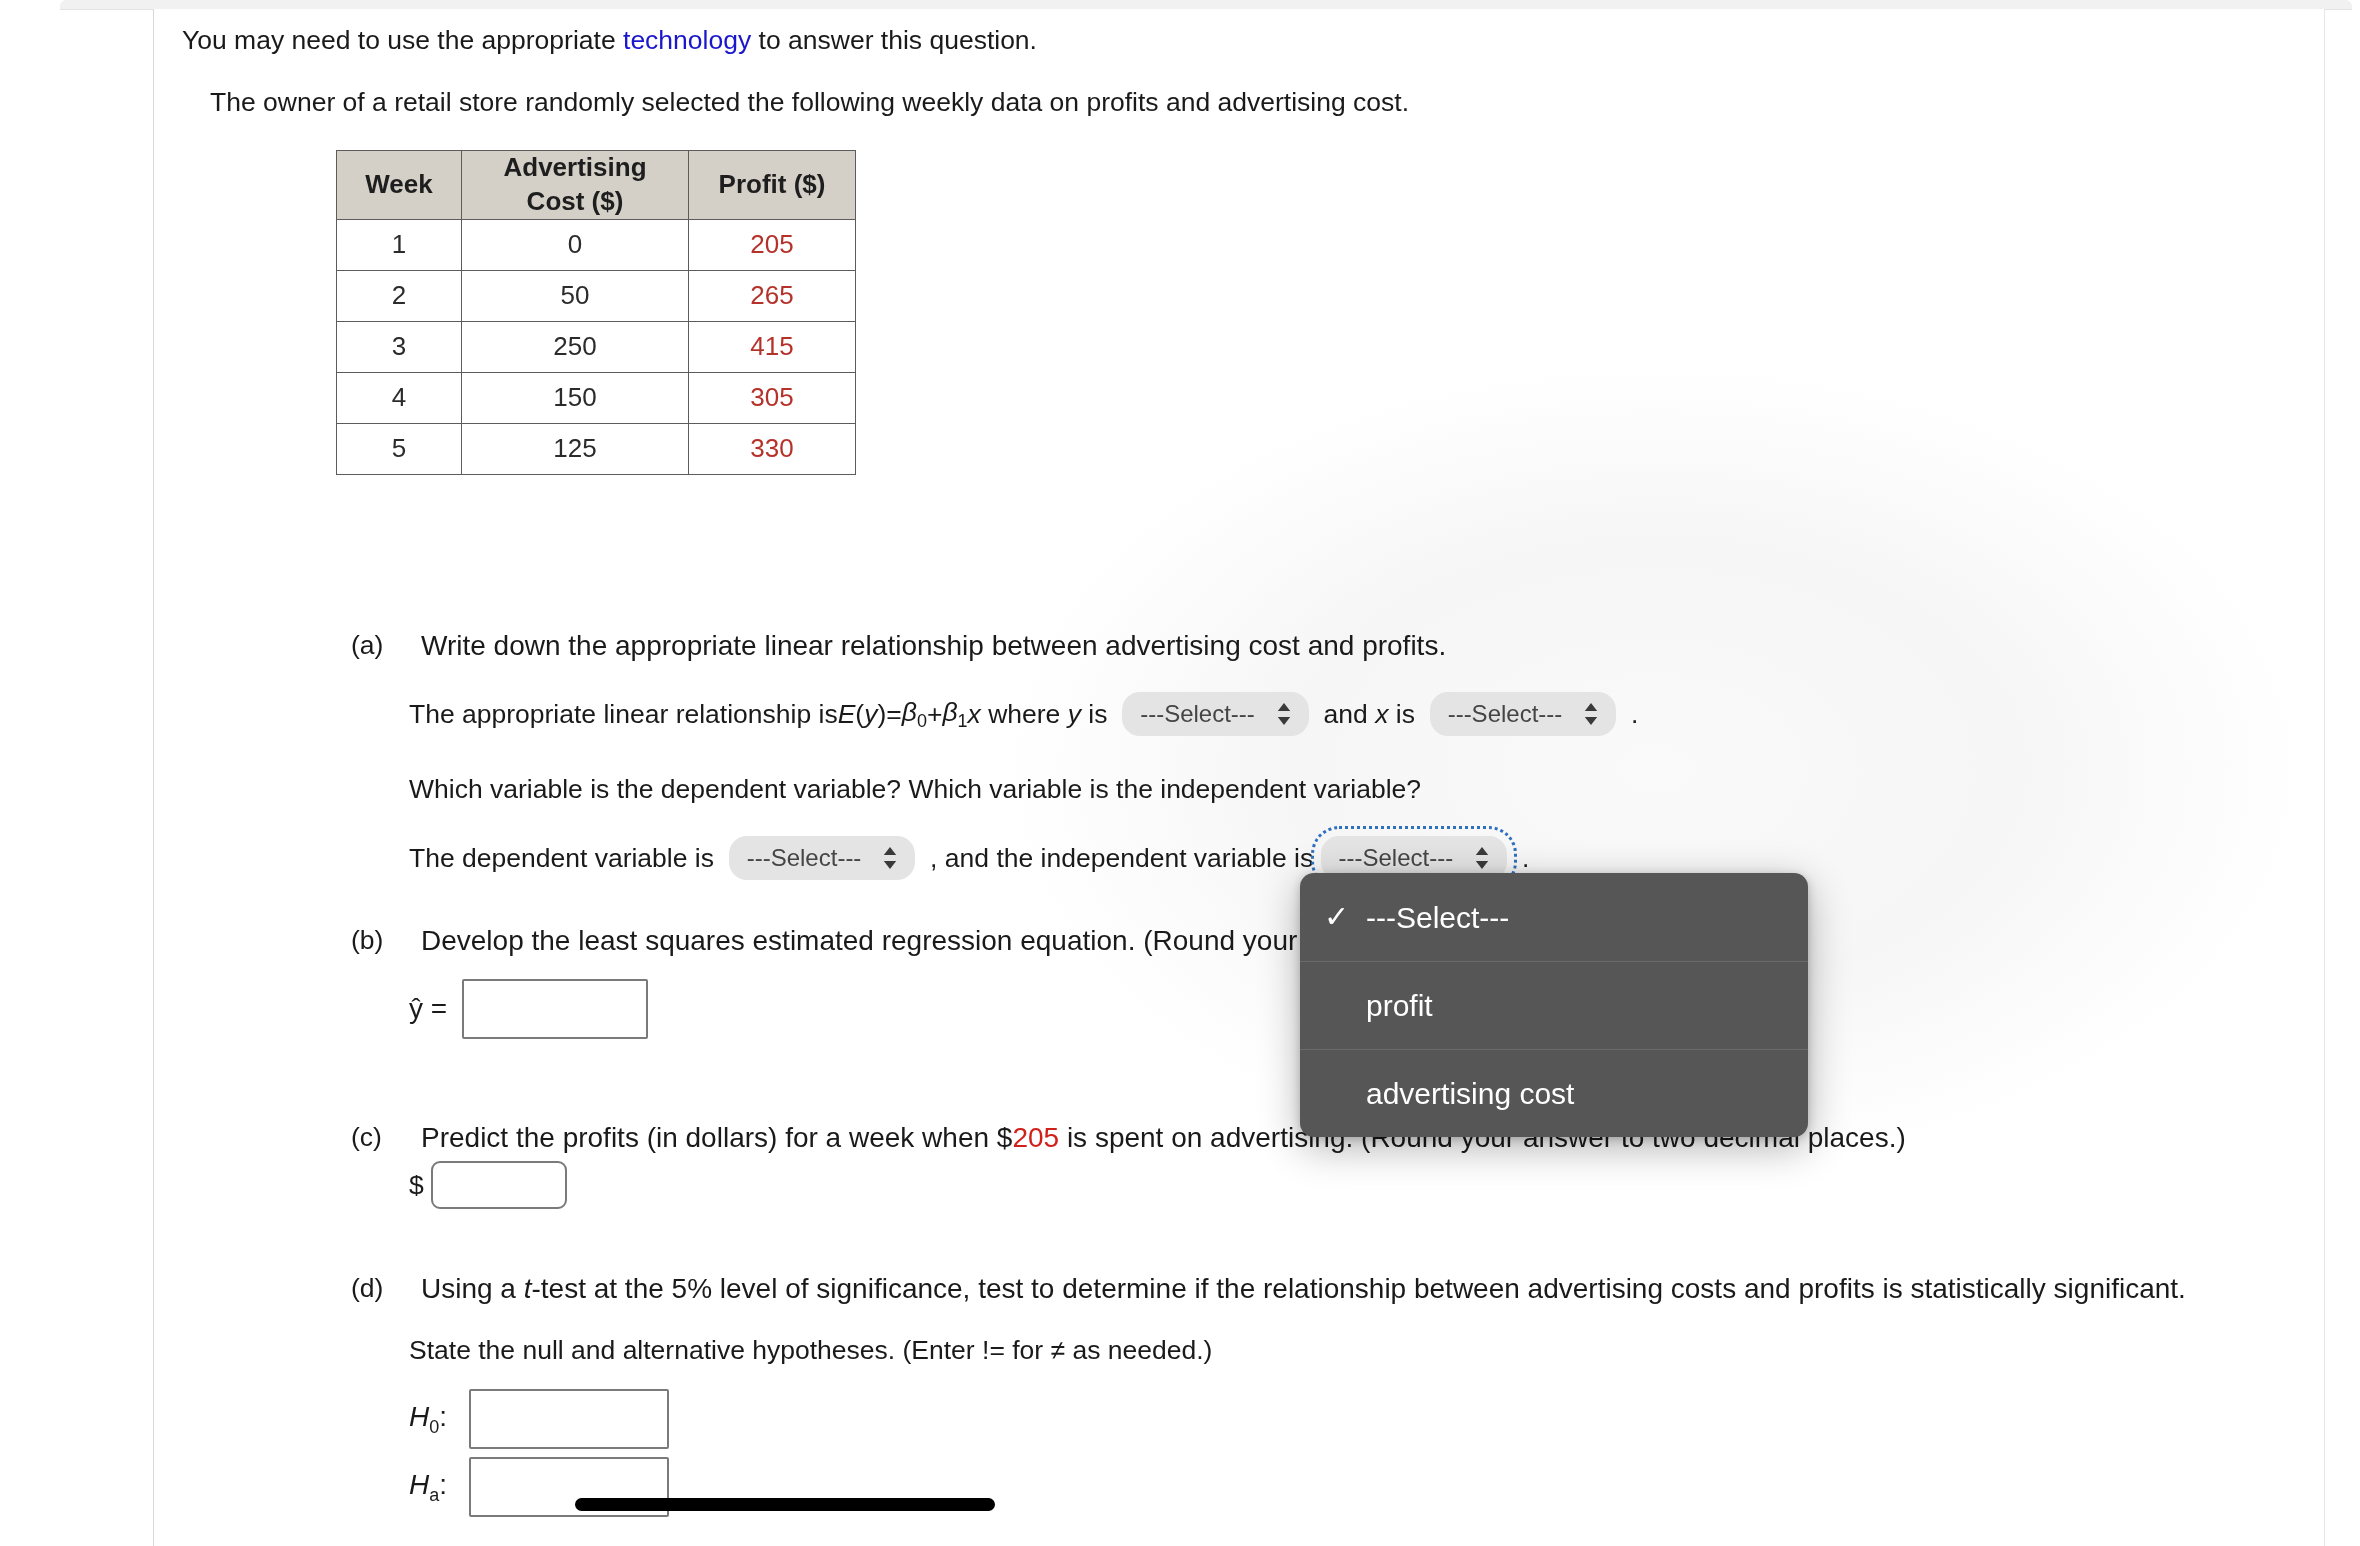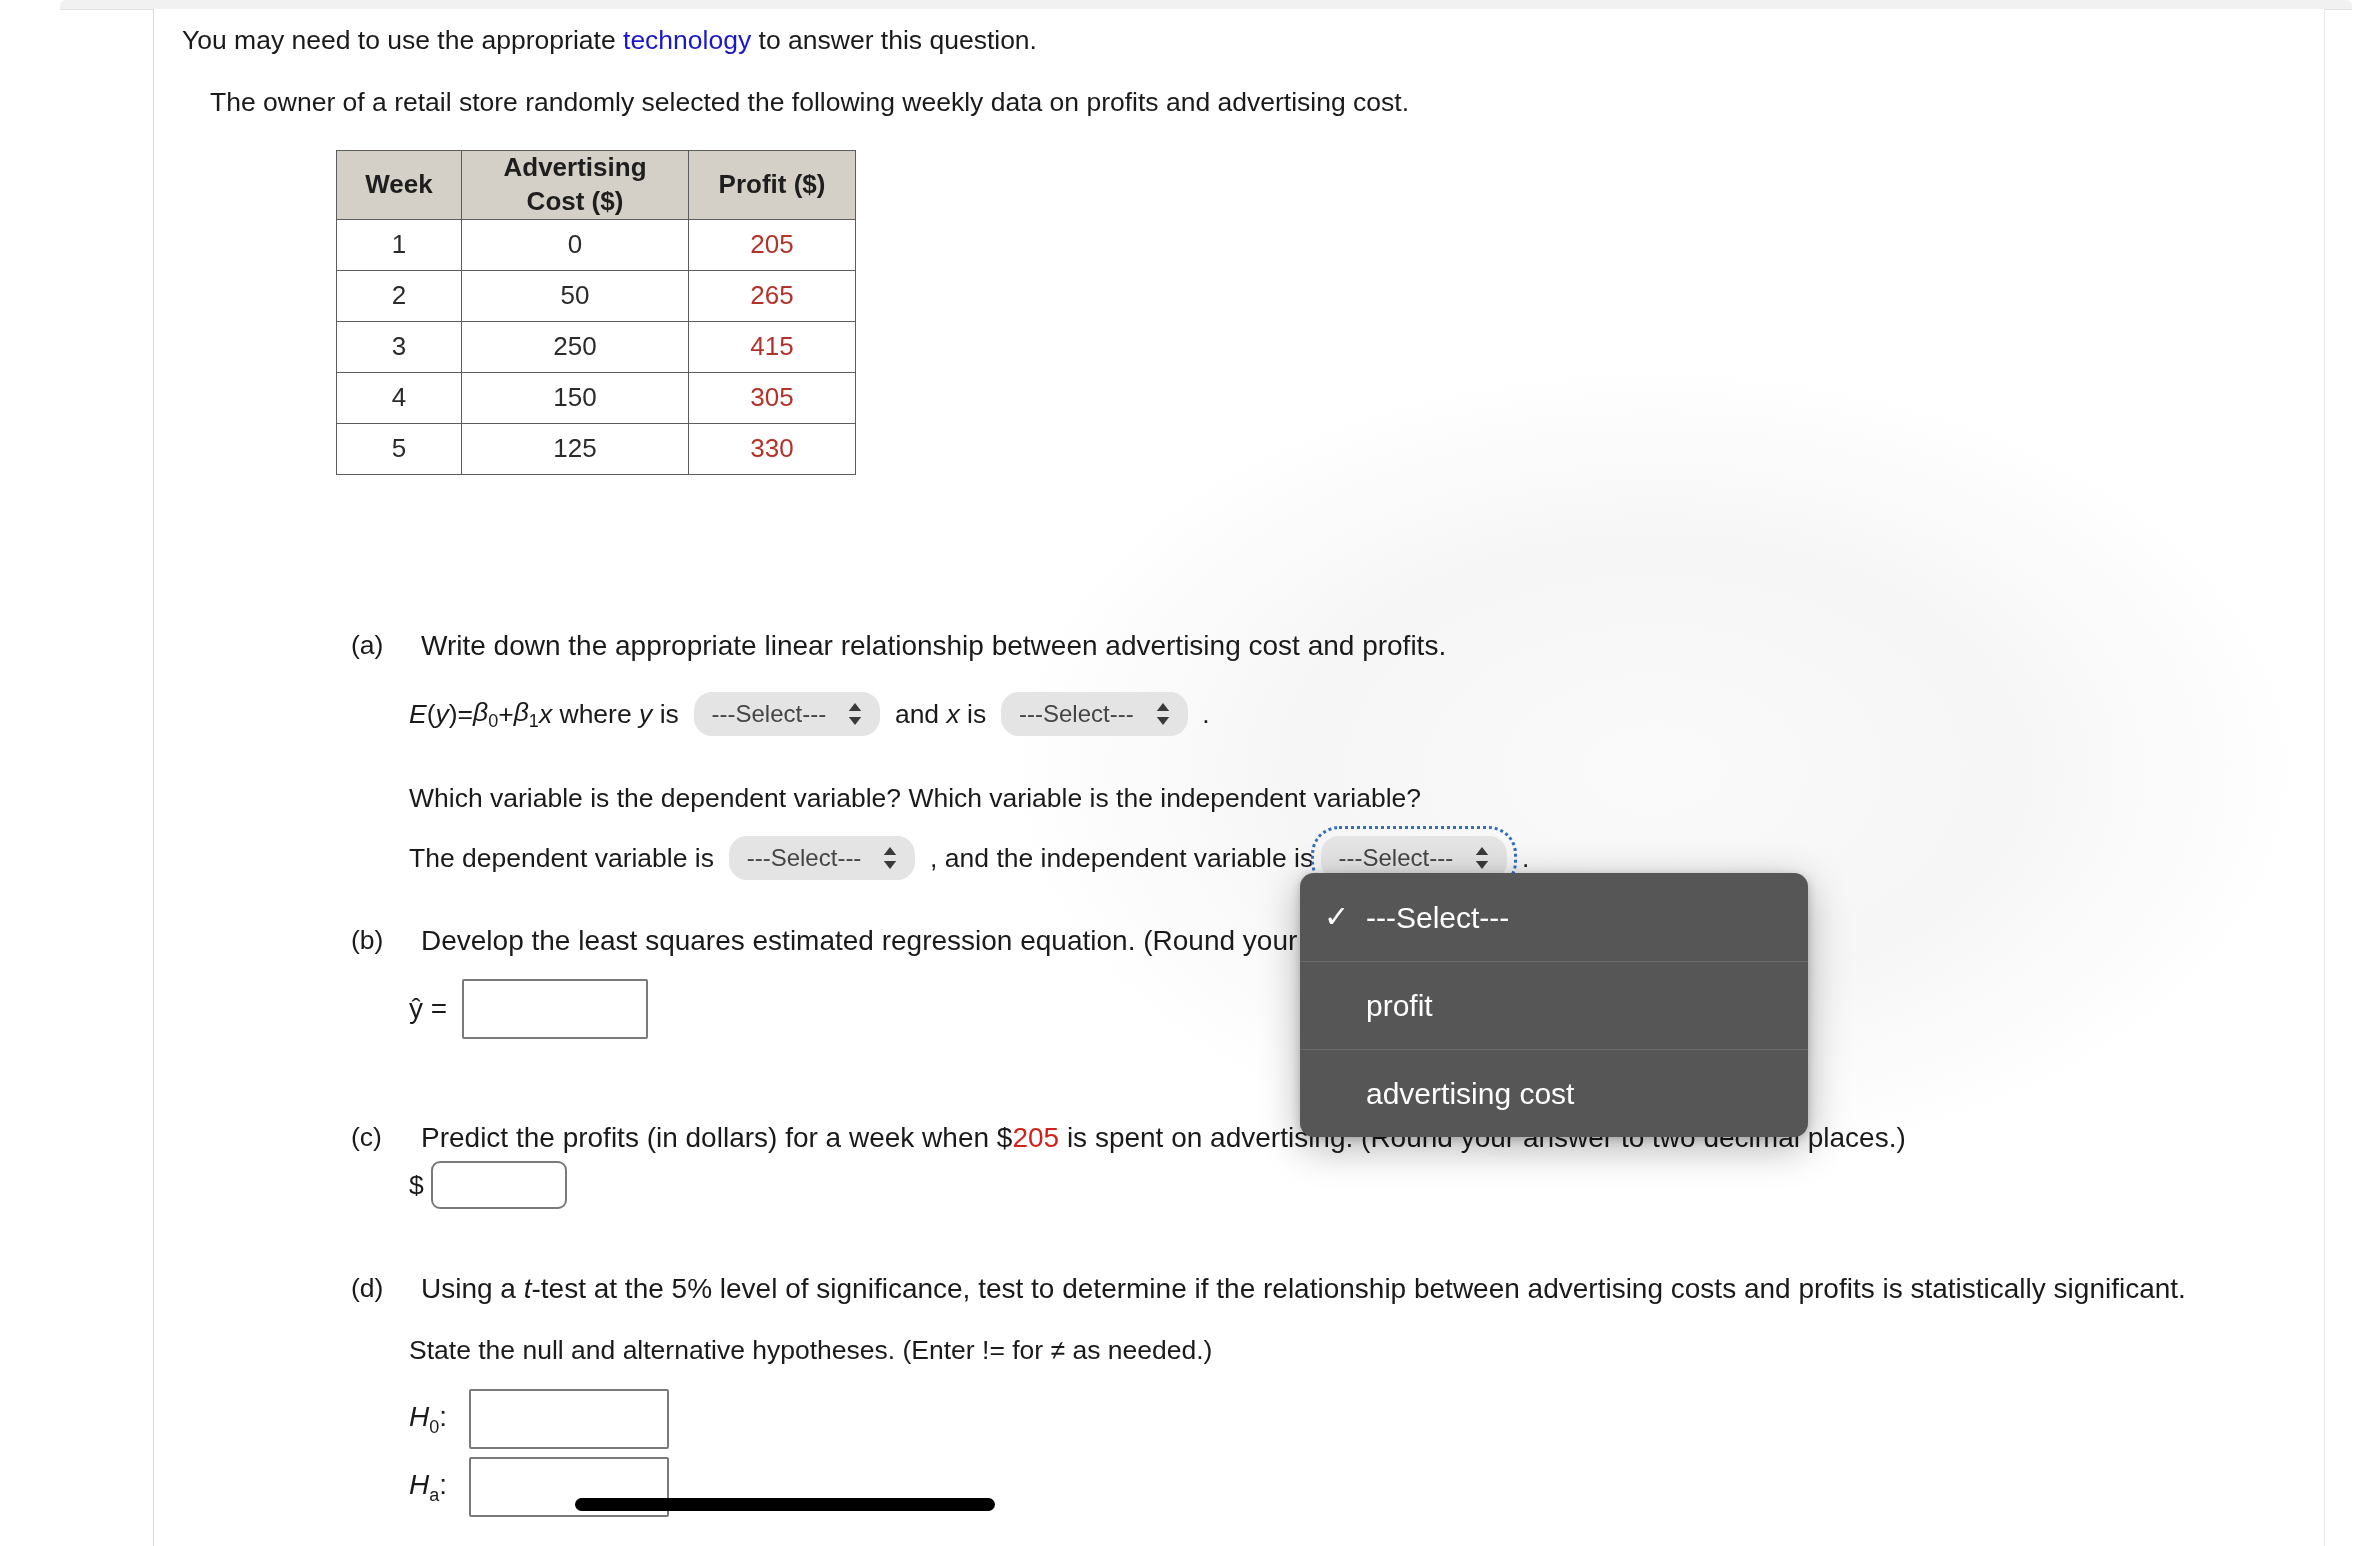--- a/index.html
+++ b/index.html
@@ -274,20 +274,21 @@
         </tr>
       </tbody>
     </table>
 
     <div class="part" style="top:619px;">
       <span class="part-label">(a)</span>
       <span class="part-body">Write down the appropriate linear relationship between advertising cost and profits.</span>
     </div>
 
     <div class="sub" style="top:683px;">
+      <span>The appropriate linear relationship is </span>
         <span class="it">E</span>
         <span>(<span class="it">y</span>)</span>
         <span> = </span>
         <span class="it">β<span class="sub-num">0</span></span>
         <span> + </span>
         <span class="it">β<span class="sub-num">1</span></span>
         <span class="it">x</span>
         <span>&nbsp;where <span class="it">y</span> is&nbsp;&nbsp;</span>
 
       <span class="sel">
@@ -308,21 +309,21 @@
           <svg width="18" height="26" viewBox="0 0 18 26" aria-hidden="true">
             <path d="M9 2 L15.2 10 L2.8 10 Z" fill="#3a3a3a"></path>
             <path d="M9 24 L15.2 16 L2.8 16 Z" fill="#3a3a3a"></path>
           </svg>
         </span>
       </span>
 
       <span>&nbsp;&nbsp;<span>.</span></span>
     </div>
 
-    <div class="sub" style="top:763px;margin-top:9px;">Which variable is the dependent variable? Which variable is the independent variable?</div>
+    <div class="sub" style="top:763px;">Which variable is the dependent variable? Which variable is the independent variable?</div>
 
     <div class="sub" style="top:827px;">
       <span>The dependent variable is</span>
         <span>&nbsp;&nbsp;</span>
 
       <span class="sel">
         <span class="sel-text">---Select---</span>
         <span class="chev">
           <svg width="18" height="26" viewBox="0 0 18 26" aria-hidden="true">
             <path d="M9 2 L15.2 10 L2.8 10 Z" fill="#3a3a3a"></path>

